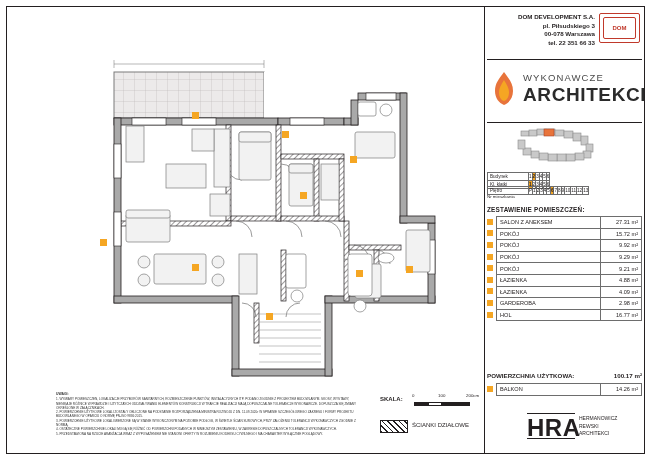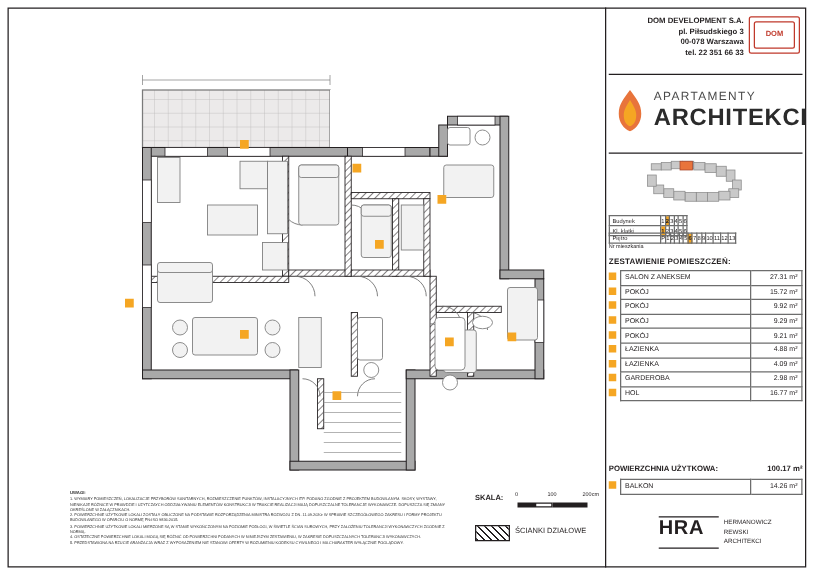--- a/index.html
+++ b/index.html
@@ -65,21 +65,21 @@
   .scale .t1{left:58px;}
   .scale .t2{left:86px;}
 
   
   .legend{position:absolute;left:380px;top:418px;width:110px;height:18px;}
   .legend .sw{position:absolute;left:0;top:2px;width:26px;height:11px;border:.5px solid #231f20;background:repeating-linear-gradient(45deg,#231f20 0 1px,#ffffff 1px 4px);}
   .legend .tx{position:absolute;left:32px;top:4px;font-size:6px;}
 
   
   .hra{position:absolute;left:527px;top:412px;width:115px;height:30px;}
-  .hra .big{position:absolute;left:0;top:2px;font-size:16px;font-weight:bold;letter-spacing:.5px;color:#231f20;}
+  .hra .big{position:absolute;left:0;top:2px;font-size:24px;font-weight:bold;letter-spacing:.5px;color:#231f20;}
   .hra .sm{position:absolute;left:52px;top:3px;font-size:5px;line-height:7.5px;color:#231f20;}
   .hra .rule{position:absolute;left:0;top:1px;width:48px;height:1px;background:#231f20;}
   .hra .rule2{position:absolute;left:0;top:26px;width:48px;height:1px;background:#231f20;}
 
   
   .notes{position:absolute;left:56px;top:392px;width:300px;font-size:3.1px;line-height:4.3px;color:#333;}
   .notes .h{font-weight:bold;font-size:3.4px;margin-bottom:1px;}
 
   
   .plan{position:absolute;left:14px;top:14px;width:466px;height:372px;}
@@ -107,21 +107,21 @@
       </div>
     </div>
   </div>
   <div class="hdr-rule"></div>
 
   <div class="brand">
     <svg class="flame" width="26" height="38" viewBox="0 0 26 38">
       <path d="M13 2 C18 9 22 13 22 21 C22 28 18 33 13 35 C8 33 4 28 4 21 C4 13 8 9 13 2 Z" fill="#e8743b"></path>
       <path d="M13 10 C16 15 18 18 18 22 C18 27 16 30 13 31 C10 30 8 27 8 22 C8 18 10 15 13 10 Z" fill="#f5a623"></path>
     </svg>
-    <div class="t1">APARTAMENTY</div>
+    <div class="t1">WYKONAWCZE</div>
     <div class="t2">ARCHITEKCI</div>
   </div>
   <div class="brand-rule"></div>
 
   <div class="siteplan">
     <svg width="155" height="45" viewBox="0 0 155 45">
       <g fill="#c9c9c9" stroke="#8a8a8a" stroke-width="0.6">
         <rect x="34" y="7" width="8" height="5"></rect>
         <rect x="42" y="6" width="8" height="6"></rect>
         <rect x="50" y="5" width="9" height="6"></rect>

